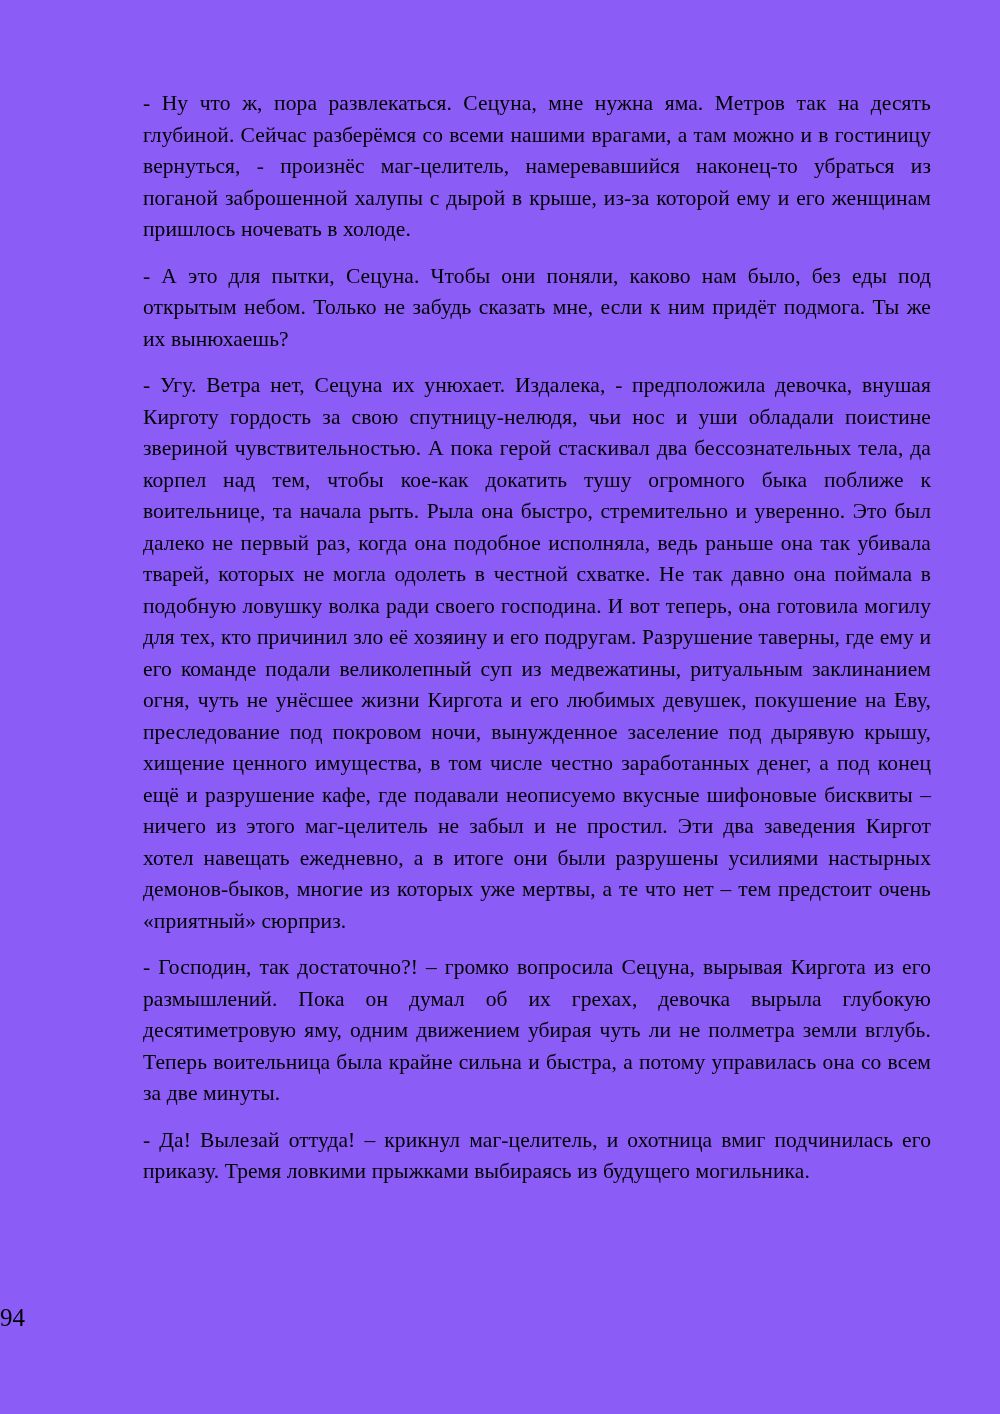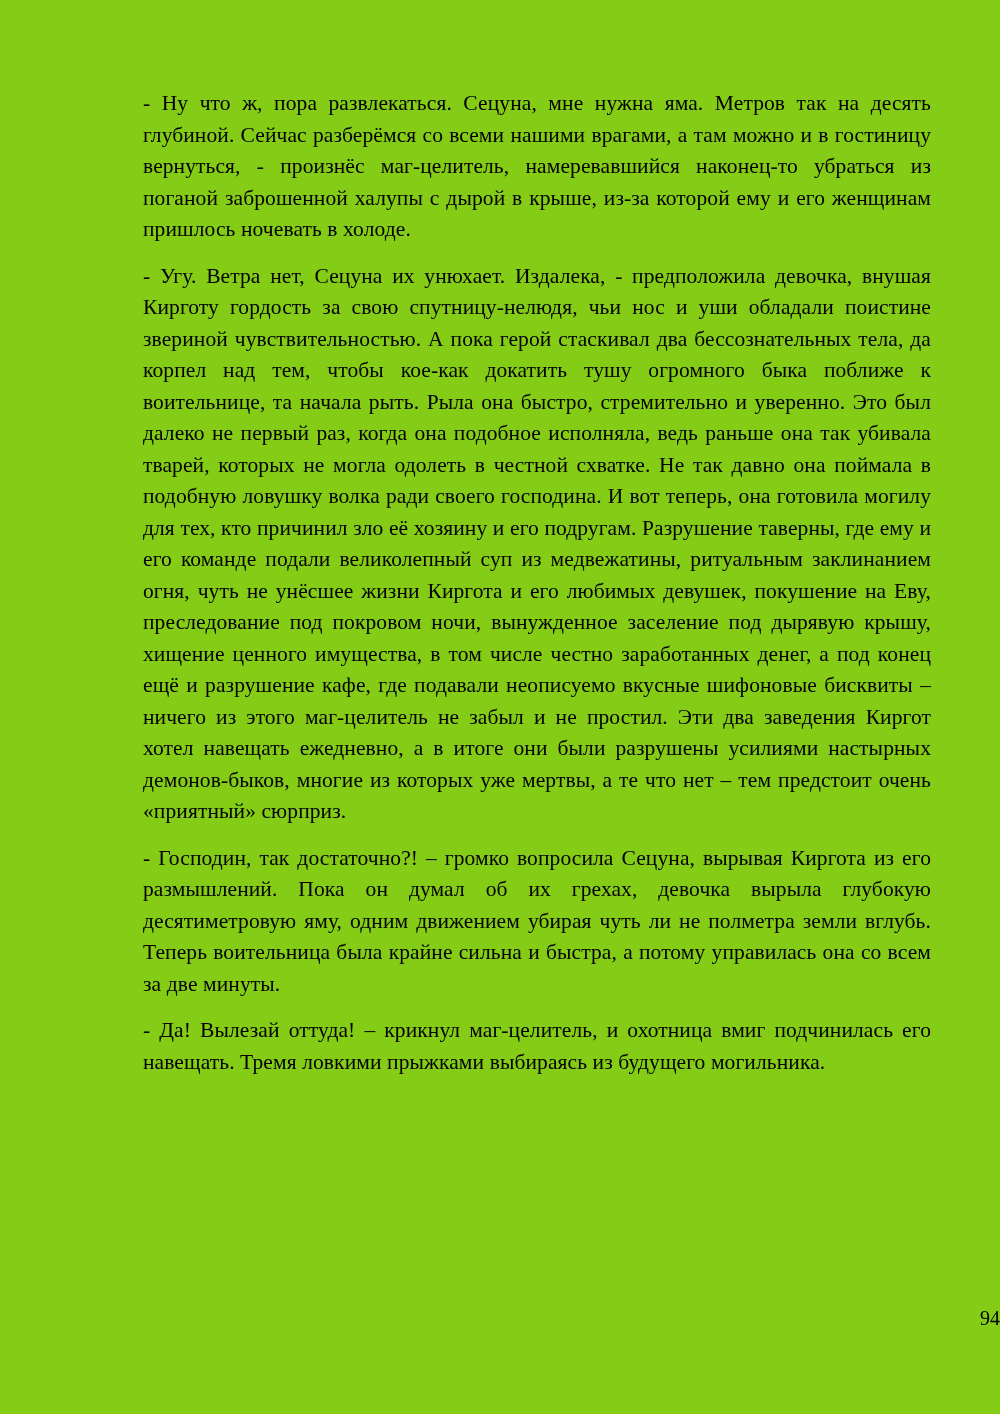--- a/index.html
+++ b/index.html
@@ -4,21 +4,21 @@
 <style>
   html, body {
     margin: 0;
     padding: 0;
     background: #ffffff;
   }
   .page {
     position: relative;
     width: 1000px;
     height: 1414px;
-    background: #84cc16;
+    background: #8b5cf6;
     color: #000000;
     font-family: "Liberation Serif", serif;
     overflow: hidden;
   }
   .text-block {
     position: absolute;
     left: 143px;
     top: 88px;
     width: 788px;
   }
@@ -28,30 +28,31 @@
     line-height: 31.5px;
     text-align: justify;
     text-justify: inter-word;
     letter-spacing: 0.1px;
   }
   .page-number {
     position: absolute;
     left: 0;
     top: 1305px;
     width: 1000px;
-    text-align: right;
-    font-size: 20px;
+    text-align: left;
+    font-size: 25px;
     line-height: 26px;
   }
 </style>
 </head>
 <body>
 
 <div class="page">
   <div class="text-block">
     <p>- Ну что ж, пора развлекаться. Сецуна, мне нужна яма. Метров так на десять глубиной. Сейчас разберёмся со всеми нашими врагами, а там можно и в гостиницу вернуться, - произнёс маг-целитель, намеревавшийся наконец-то убраться из поганой заброшенной халупы с дырой в крыше, из-за которой ему и его женщинам пришлось ночевать в холоде.</p>
+    <p>- А это для пытки, Сецуна. Чтобы они поняли, каково нам было, без еды под открытым небом. Только не забудь сказать мне, если к ним придёт подмога. Ты же их вынюхаешь?</p>
     <p>- Угу. Ветра нет, Сецуна их унюхает. Издалека, - предположила девочка, внушая Кирготу гордость за свою спутницу-нелюдя, чьи нос и уши обладали поистине звериной чувствительностью. А пока герой стаскивал два бессознательных тела, да корпел над тем, чтобы кое-как докатить тушу огромного быка поближе к воительнице, та начала рыть. Рыла она быстро, стремительно и уверенно. Это был далеко не первый раз, когда она подобное исполняла, ведь раньше она так убивала тварей, которых не могла одолеть в честной схватке. Не так давно она поймала в подобную ловушку волка ради своего господина. И вот теперь, она готовила могилу для тех, кто причинил зло её хозяину и его подругам. Разрушение таверны, где ему и его команде подали великолепный суп из медвежатины, ритуальным заклинанием огня, чуть не унёсшее жизни Киргота и его любимых девушек, покушение на Еву, преследование под покровом ночи, вынужденное заселение под дырявую крышу, хищение ценного имущества, в том числе честно заработанных денег, а под конец ещё и разрушение кафе, где подавали неописуемо вкусные шифоновые бисквиты – ничего из этого маг-целитель не забыл и не простил. Эти два заведения Киргот хотел навещать ежедневно, а в итоге они были разрушены усилиями настырных демонов-быков, многие из которых уже мертвы, а те что нет – тем предстоит очень «приятный» сюрприз.</p>
     <p>- Господин, так достаточно?! – громко вопросила Сецуна, вырывая Киргота из его размышлений. Пока он думал об их грехах, девочка вырыла глубокую десятиметровую яму, одним движением убирая чуть ли не полметра земли вглубь. Теперь воительница была крайне сильна и быстра, а потому управилась она со всем за две минуты.</p>
-    <p>- Да! Вылезай оттуда! – крикнул маг-целитель, и охотница вмиг подчинилась его навещать. Тремя ловкими прыжками выбираясь из будущего могильника.</p>
+    <p>- Да! Вылезай оттуда! – крикнул маг-целитель, и охотница вмиг подчинилась его приказу. Тремя ловкими прыжками выбираясь из будущего могильника.</p>
     <p></p>
   </div>
   <div class="page-number">94</div>
 </div>
 
 </body></html>

